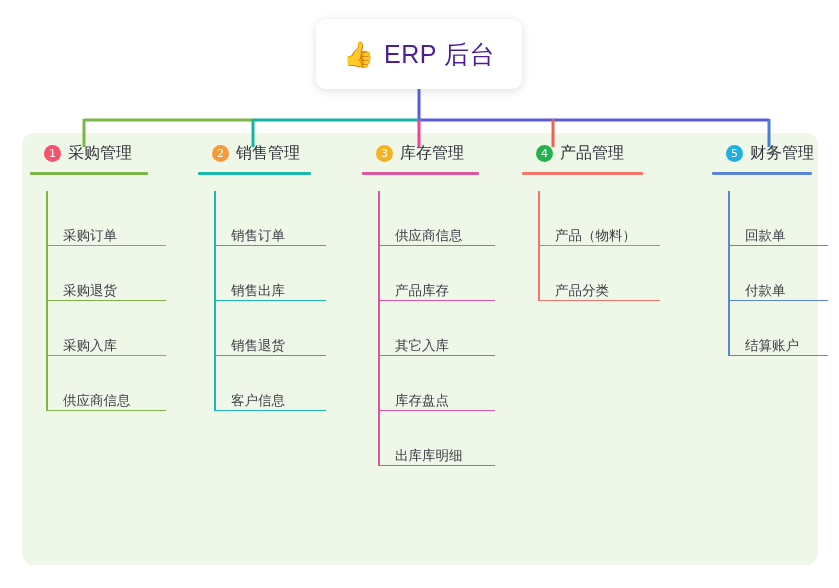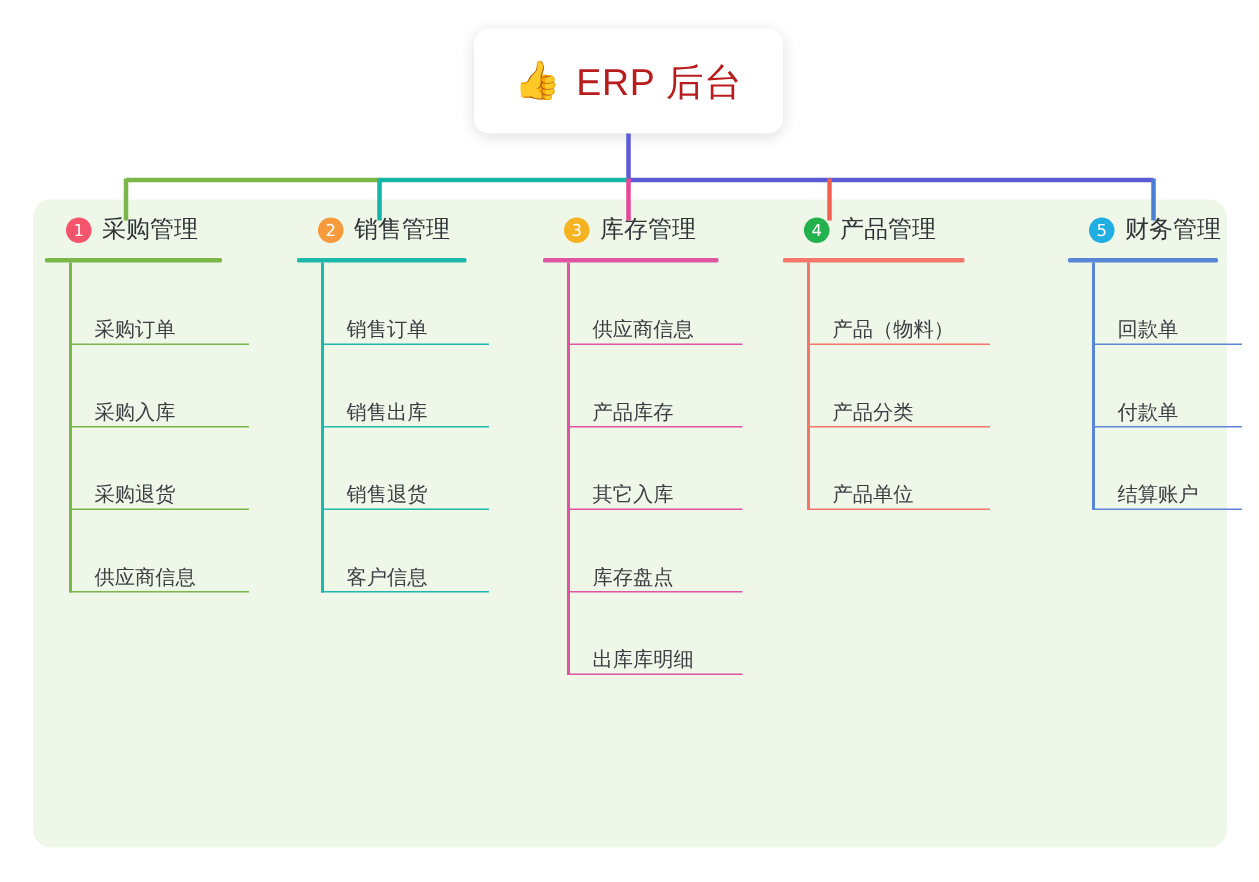--- a/index.html
+++ b/index.html
@@ -31,21 +31,21 @@
     gap: 10px;
     box-sizing: border-box;
   }
   #root-card .thumb {
     font-size: 25px;
     line-height: 1;
     color: #e8a020;
   }
   #root-card .title-text {
     font-size: 25px;
-    color: #b91c1c;
+    color: #4c1d95;
     letter-spacing: 0.5px;
     white-space: nowrap;
   }
 
   
   #connectors {
     position: absolute;
     left: 0;
     top: 0;
     width: 839px;
@@ -94,21 +94,21 @@
     white-space: nowrap;
   }
   .header-rule {
     height: 3px;
     margin-top: 6px;
     border-radius: 1px;
   }
 
   .leaf-list {
     position: relative;
-    margin-top: 0;
+    margin-top: 16px;
   }
   .rail {
     position: absolute;
     left: 16px;
     top: 0;
     bottom: 0;
     width: 1.5px;
   }
   .leaf {
     position: relative;
@@ -165,25 +165,25 @@
       <span class="col-title">采购管理</span>
     </div>
     <div class="header-rule" style="background: rgb(122, 182, 72); width: 118px;"></div>
     <div class="leaf-list">
       <div class="rail" style="background: rgb(122, 182, 72);"></div>
       <div class="leaf">
         <span class="leaf-label">采购订单</span>
         <div class="leaf-rule" style="background: rgb(122, 182, 72); width: 120px;"></div>
       </div>
       <div class="leaf">
+        <span class="leaf-label">采购退货</span>
+        <div class="leaf-rule" style="background: rgb(122, 182, 72); width: 120px;"></div>
+      </div>
+      <div class="leaf">
         <span class="leaf-label">采购入库</span>
-        <div class="leaf-rule" style="background: rgb(122, 182, 72); width: 120px;"></div>
-      </div>
-      <div class="leaf">
-        <span class="leaf-label">采购退货</span>
         <div class="leaf-rule" style="background: rgb(122, 182, 72); width: 120px;"></div>
       </div>
       <div class="leaf">
         <span class="leaf-label">供应商信息</span>
         <div class="leaf-rule" style="background: rgb(122, 182, 72); width: 120px;"></div>
       </div>
     </div>
   </div>
 <div class="column" id="col-1" style="left:198px;width:160px;">
     <div class="col-header">
@@ -250,24 +250,20 @@
     <div class="leaf-list">
       <div class="rail" style="background: rgb(244, 117, 106);"></div>
       <div class="leaf">
         <span class="leaf-label">产品（物料）</span>
         <div class="leaf-rule" style="background: rgb(244, 117, 106); width: 122px;"></div>
       </div>
       <div class="leaf">
         <span class="leaf-label">产品分类</span>
         <div class="leaf-rule" style="background: rgb(244, 117, 106); width: 122px;"></div>
       </div>
-      <div class="leaf">
-        <span class="leaf-label">产品单位</span>
-        <div class="leaf-rule" style="background: rgb(244, 117, 106); width: 122px;"></div>
-      </div>
     </div>
   </div>
 <div class="column" id="col-4" style="left:712px;width:160px;">
     <div class="col-header">
       <span class="badge" style="background: rgb(32, 174, 227);">5</span>
       <span class="col-title">财务管理</span>
     </div>
     <div class="header-rule" style="background: rgb(90, 134, 216); width: 100px;"></div>
     <div class="leaf-list">
       <div class="rail" style="background: rgb(90, 134, 216);"></div>

